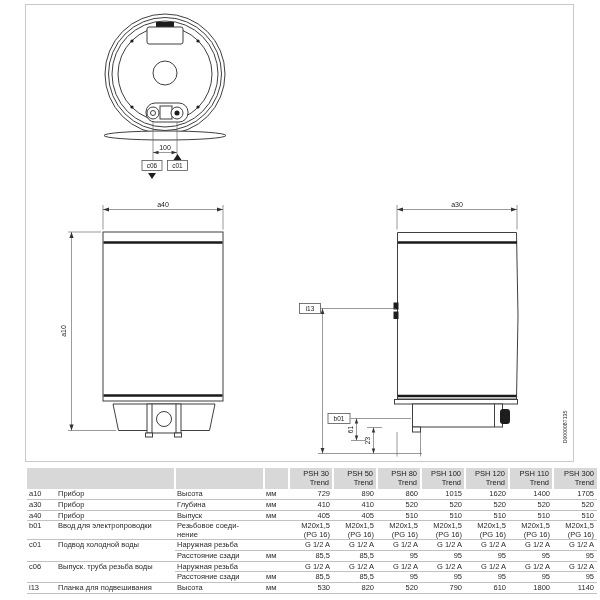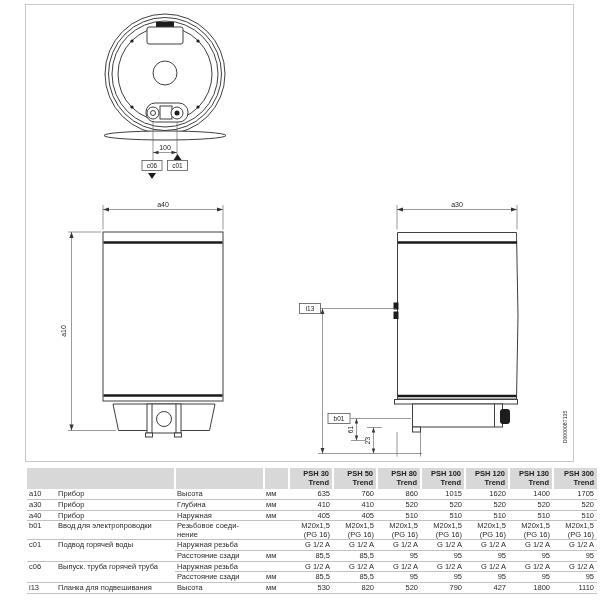--- a/index.html
+++ b/index.html
@@ -18,21 +18,21 @@
   .blk{fill:#1d1d1d;stroke:none;}
   .box{fill:#fff;stroke:#555;stroke-width:0.8;}
   .dimtxt{font-size:7px;}
   .boxtxt{font-size:6.5px;}
   table{
     border-collapse:collapse;table-layout:fixed;width:570px;
     position:absolute;left:27px;top:468px;
     font-size:7.5px;line-height:1.15;color:#2a2a2a;
   }
   th{
-    background:#d8d8d8;font-weight:bold;text-align:right;vertical-align:bottom;
+    background:#d8d8d8;font-weight:normal;text-align:right;vertical-align:bottom;
     padding:2px 3px 2px 2px;white-space:pre-line;border-left:2px solid #fff;color:#222;
   }
   th:nth-child(1),th:nth-child(2){border-left:none;}
   td{
     border-bottom:1px solid #c2c2c2;padding:1px 3px 0 2px;
     vertical-align:top;white-space:pre-line;
   }
   td.code,td.comp,td.param,td.unit{text-align:left;}
   td.val{text-align:right;}
 </style>
@@ -187,34 +187,34 @@
           <th>PSH 30
 Trend</th>
           <th>PSH 50
 Trend</th>
           <th>PSH 80
 Trend</th>
           <th>PSH 100
 Trend</th>
           <th>PSH 120
 Trend</th>
-          <th>PSH 130
+          <th>PSH 110
 Trend</th>
           <th>PSH 300
 Trend</th>
         </tr>
       </thead>
       <tbody>
         <tr>
           <td class="code">a10</td>
           <td class="comp">Прибор</td>
           <td class="param">Высота</td>
           <td class="unit">мм</td>
-          <td class="val">635</td>
-          <td class="val">760</td>
+          <td class="val">729</td>
+          <td class="val">890</td>
           <td class="val">860</td>
           <td class="val">1015</td>
           <td class="val">1620</td>
           <td class="val">1400</td>
           <td class="val">1705</td>
         </tr>
         <tr>
           <td class="code">a30</td>
           <td class="comp">Прибор</td>
           <td class="param">Глубина</td>
@@ -223,21 +223,21 @@
           <td class="val">410</td>
           <td class="val">520</td>
           <td class="val">520</td>
           <td class="val">520</td>
           <td class="val">520</td>
           <td class="val">520</td>
         </tr>
         <tr>
           <td class="code">a40</td>
           <td class="comp">Прибор</td>
-          <td class="param">Наружная</td>
+          <td class="param">Выпуск</td>
           <td class="unit">мм</td>
           <td class="val">405</td>
           <td class="val">405</td>
           <td class="val">510</td>
           <td class="val">510</td>
           <td class="val">510</td>
           <td class="val">510</td>
           <td class="val">510</td>
         </tr>
         <tr>
@@ -256,21 +256,21 @@
 (PG 16)</td>
           <td class="val">M20x1,5
 (PG 16)</td>
           <td class="val">M20x1,5
 (PG 16)</td>
           <td class="val">M20x1,5
 (PG 16)</td>
         </tr>
         <tr>
           <td class="code" rowspan="2">c01</td>
-          <td class="comp" rowspan="2">Подвод горячей воды</td>
+          <td class="comp" rowspan="2">Подвод холодной воды</td>
           <td class="param">Наружная резьба</td>
           <td class="unit"></td>
           <td class="val">G 1/2 A</td>
           <td class="val">G 1/2 A</td>
           <td class="val">G 1/2 A</td>
           <td class="val">G 1/2 A</td>
           <td class="val">G 1/2 A</td>
           <td class="val">G 1/2 A</td>
           <td class="val">G 1/2 A</td>
         </tr>
@@ -280,21 +280,21 @@
           <td class="val">85,5</td>
           <td class="val">85,5</td>
           <td class="val">95</td>
           <td class="val">95</td>
           <td class="val">95</td>
           <td class="val">95</td>
           <td class="val">95</td>
         </tr>
         <tr>
           <td class="code" rowspan="2">c06</td>
-          <td class="comp" rowspan="2">Выпуск. труба горячей труба</td>
+          <td class="comp" rowspan="2">Выпуск. труба резьба воды</td>
           <td class="param">Наружная резьба</td>
           <td class="unit"></td>
           <td class="val">G 1/2 A</td>
           <td class="val">G 1/2 A</td>
           <td class="val">G 1/2 A</td>
           <td class="val">G 1/2 A</td>
           <td class="val">G 1/2 A</td>
           <td class="val">G 1/2 A</td>
           <td class="val">G 1/2 A</td>
         </tr>
@@ -311,20 +311,20 @@
         </tr>
         <tr>
           <td class="code">i13</td>
           <td class="comp">Планка для подвешивания</td>
           <td class="param">Высота</td>
           <td class="unit">мм</td>
           <td class="val">530</td>
           <td class="val">820</td>
           <td class="val">520</td>
           <td class="val">790</td>
-          <td class="val">427</td>
+          <td class="val">610</td>
           <td class="val">1800</td>
-          <td class="val">1110</td>
+          <td class="val">1140</td>
         </tr>
       </tbody>
     </table>
 
 </div>
 
 </body></html>

